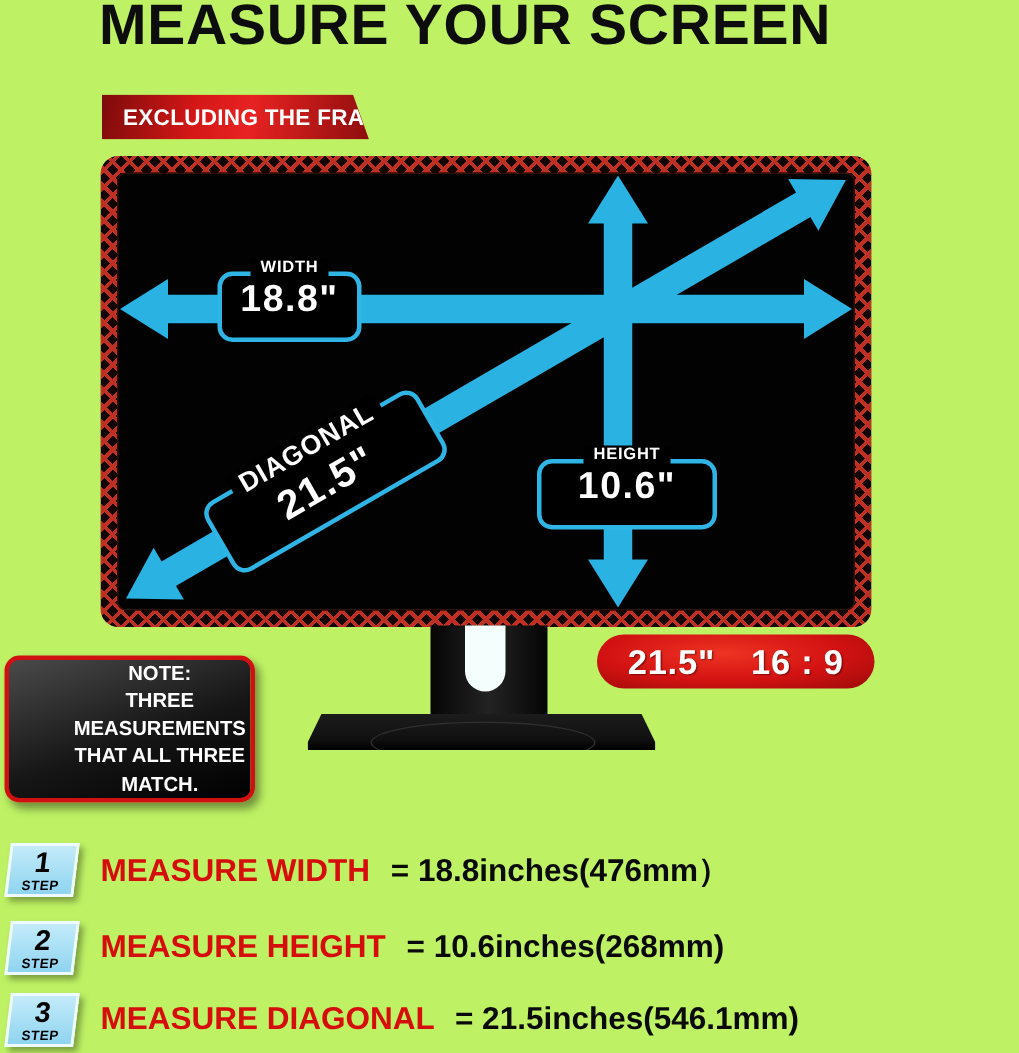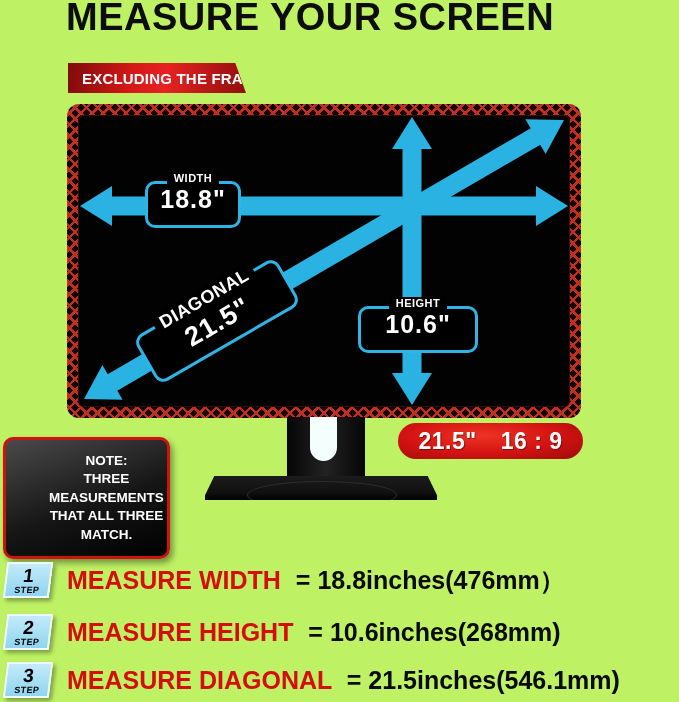--- a/index.html
+++ b/index.html
@@ -69,42 +69,42 @@
   
   .size-badge{
     position:absolute;left:398px;top:423px;width:185px;height:36px;border-radius:18px;
     background:radial-gradient(ellipse at 45% 35%,#ef3323 0%,#d21212 55%,#9c0a0a 100%);
     display:flex;align-items:center;justify-content:center;gap:24px;
     color:#fff;font-size:23px;font-weight:700;letter-spacing:.5px;
     text-shadow:1px 1px 1px rgba(0,0,0,.4);
   }
   
   .note-box{
-    position:absolute;left:3px;top:437px;width:167px;height:122px;box-sizing:border-box;
+    position:absolute;left:3px;top:437px;width:167px;height:98px;box-sizing:border-box;
     border:3px solid #d01111;border-radius:10px;
     background:linear-gradient(160deg,#4a4a4a 0%,#161616 55%,#000 100%);
     box-shadow:3px 4px 6px rgba(0,0,0,.4);
     display:flex;flex-direction:column;align-items:center;justify-content:center;
     color:#fff;font-size:13.5px;font-weight:700;line-height:18.5px;text-align:center;padding-left:40px;
   }
   
   .step-row{
     position:absolute;left:5px;height:42px;display:flex;align-items:center;gap:16px;
   }
   .step-row-1{top:559px;} .step-row-2{top:611px;} .step-row-3{top:659px;}
   .step-badge{
     width:46px;height:36px;flex:0 0 46px;transform:skewX(-7deg);
     background:linear-gradient(180deg,#c3ebfa,#8fd4f0);
     border:2px solid #eefaff;box-shadow:3px 3px 4px rgba(0,0,0,.35);
     display:flex;flex-direction:column;align-items:center;justify-content:center;
     color:#000;box-sizing:border-box;
   }
   .step-num{font-size:19px;font-weight:700;line-height:1;}
   .step-word{font-size:9px;font-weight:700;line-height:1;margin-top:1px;letter-spacing:.3px;}
-  .step-text{font-size:25px;font-weight:700;white-space:nowrap;}
+  .step-text{font-size:21px;font-weight:700;white-space:nowrap;}
   .step-label{color:#D60D0D;}
   .step-value{color:#0a0a0a;margin-left:8px;}
 </style>
 </head>
 <body>
 
 <div class="canvas">
 
   <div class="title">MEASURE YOUR SCREEN</div>
 

